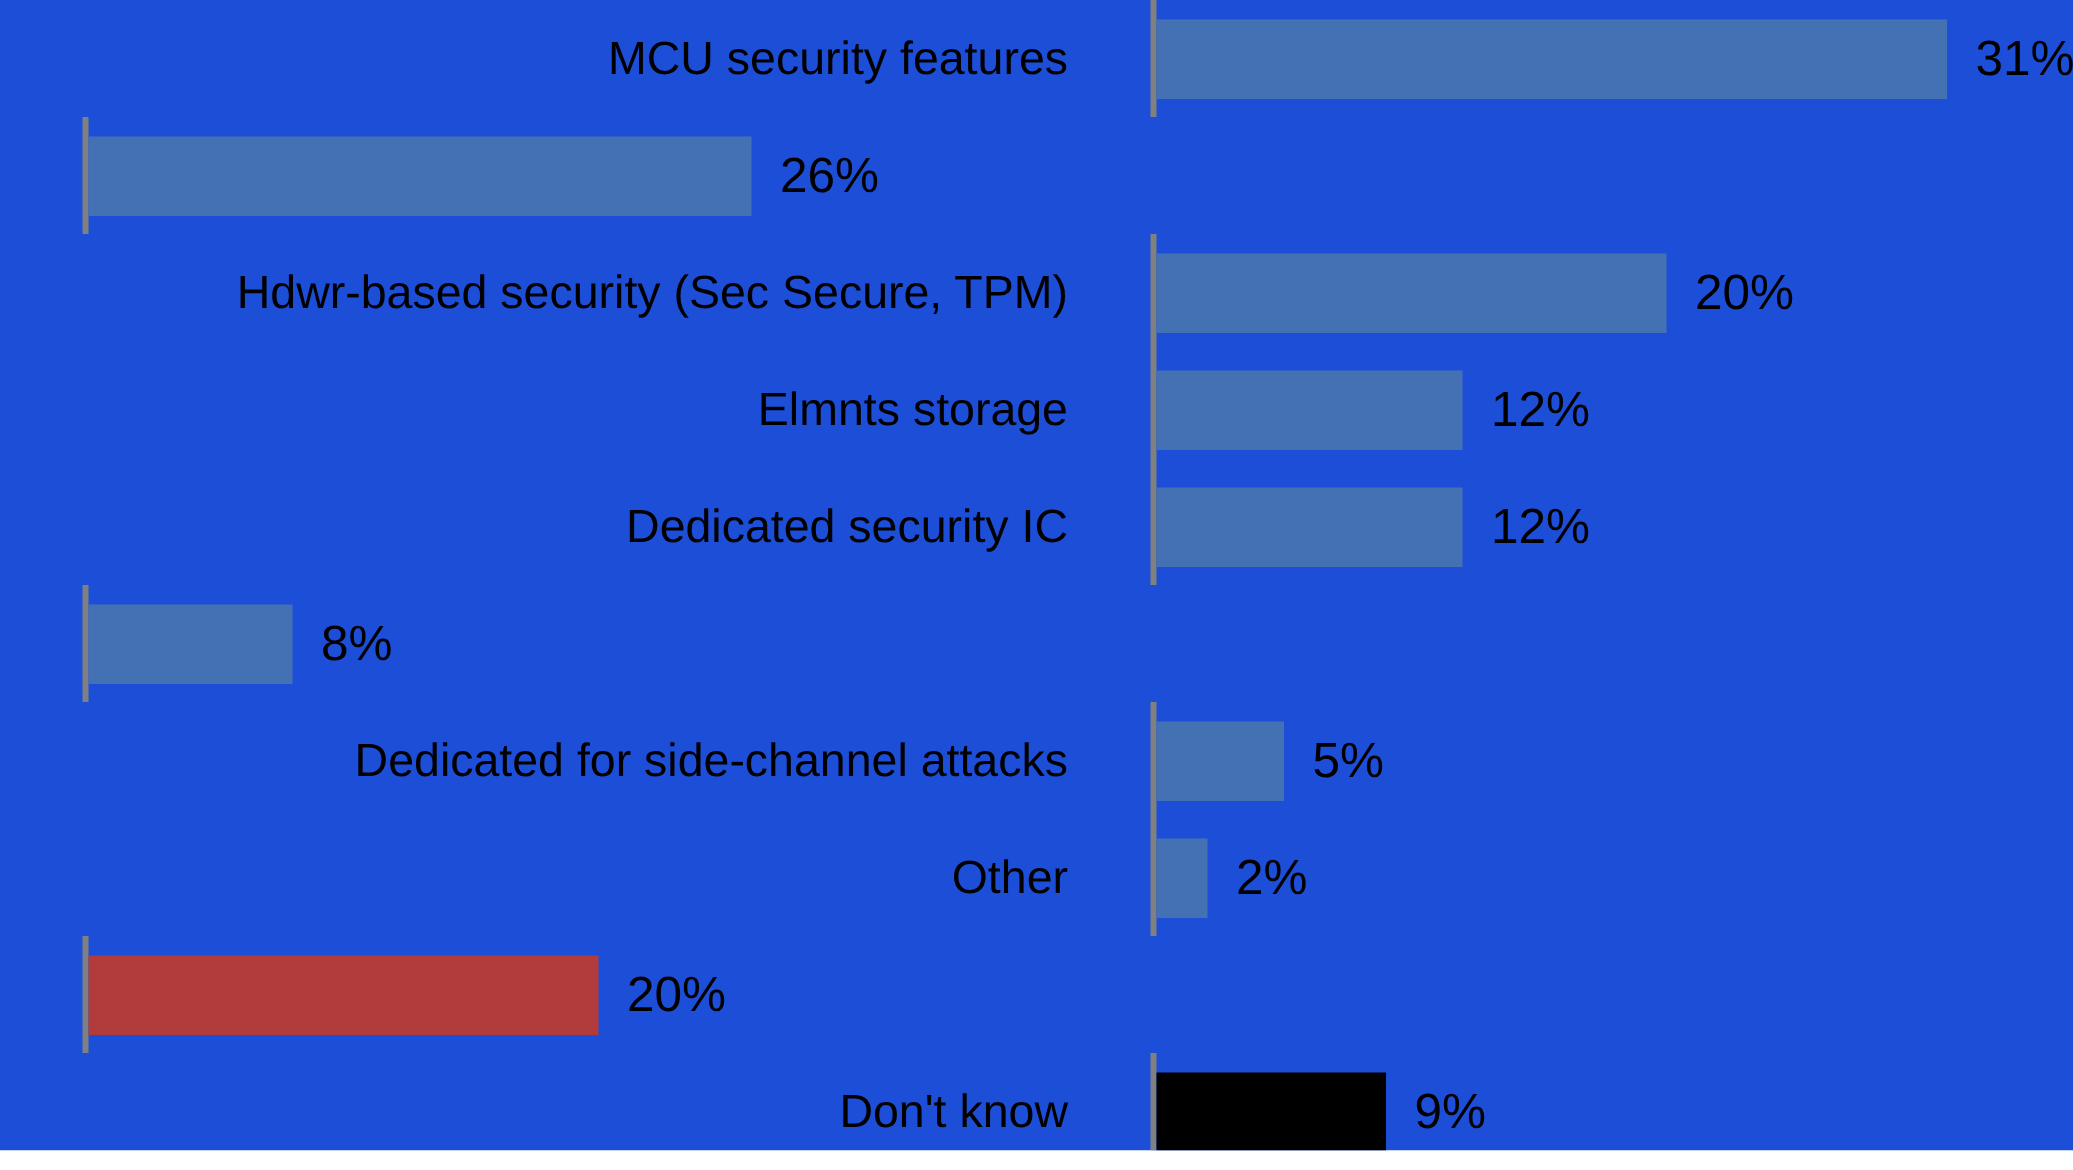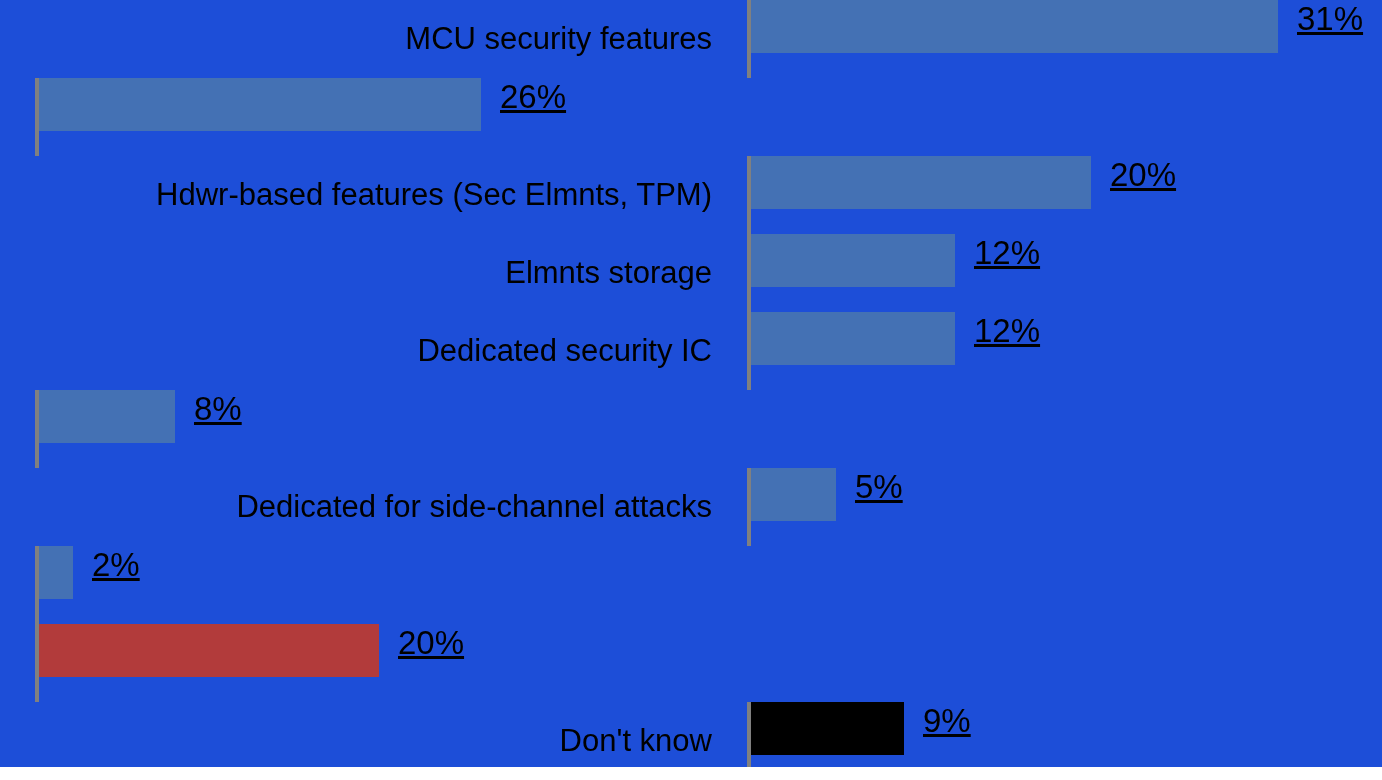--- a/index.html
+++ b/index.html
@@ -27,24 +27,24 @@
     line-height: 1.1;
     color: #000000;
     padding-right: 0;
     white-space: nowrap;
     overflow: visible;
   }
   .plot {
     flex: 1 1 auto;
     align-self: stretch;
     display: flex;
+    align-items: center;
     border-left: 4px solid #808080;
-    margin-left: 35px;
+    margin-left: 55px;
     min-width: 0;
-    text-decoration: underline;
   }
   .bar {
     height: 53px;
     flex: 0 0 auto;
   }
   .val-label {
     font-size: 33px;
     color: #000000;
     margin-left: 19px;
     white-space: nowrap;
@@ -64,21 +64,21 @@
   </div>
 
   <div class="row">
     <div class="plot">
       <div class="bar" style="width: 442px; background: rgb(68, 113, 180);"></div>
       <div class="val-label">26%</div>
     </div>
   </div>
 
   <div class="row">
-    <div class="cat-label">Hdwr-based features (Sec Elmnts, TPM)</div>
+    <div class="cat-label">Hdwr-based security (Sec Secure, TPM)</div>
     <div class="plot">
       <div class="bar" style="width: 340px; background: rgb(68, 113, 180);"></div>
       <div class="val-label">20%</div>
     </div>
   </div>
 
   <div class="row">
     <div class="cat-label">Elmnts storage</div>
     <div class="plot">
       <div class="bar" style="width: 204px; background: rgb(68, 113, 180);"></div>
@@ -103,20 +103,21 @@
 
   <div class="row">
     <div class="cat-label">Dedicated for side-channel attacks</div>
     <div class="plot">
       <div class="bar" style="width: 85px; background: rgb(68, 113, 180);"></div>
       <div class="val-label">5%</div>
     </div>
   </div>
 
   <div class="row">
+    <div class="cat-label">Other</div>
     <div class="plot">
       <div class="bar" style="width: 34px; background: rgb(68, 113, 180);"></div>
       <div class="val-label">2%</div>
     </div>
   </div>
 
   <div class="row">
     <div class="plot">
       <div class="bar" style="width: 340px; background: rgb(178, 59, 59);"></div>
       <div class="val-label">20%</div>

